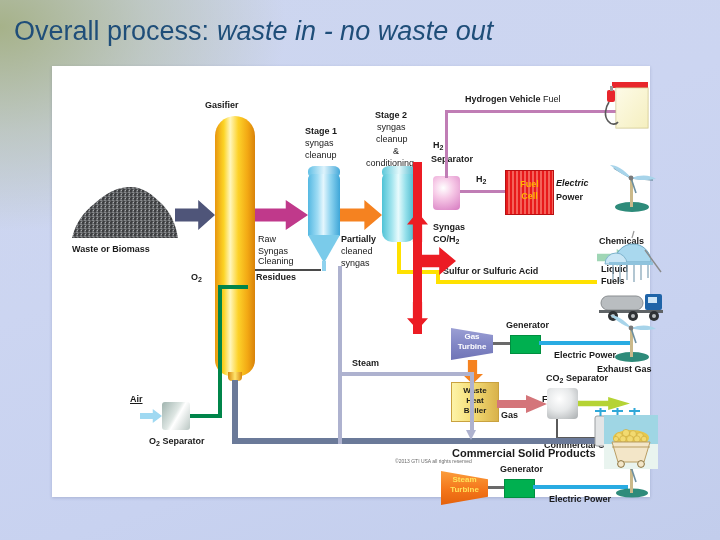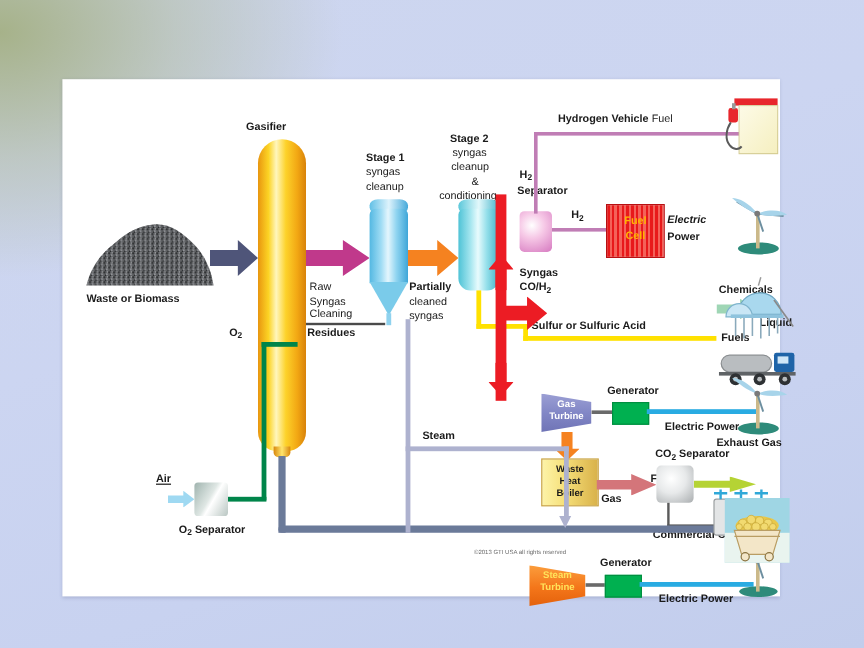--- a/index.html
+++ b/index.html
@@ -104,20 +104,23 @@
   .ah-d{position:absolute;width:0;height:0;border-left:5px solid transparent;border-right:5px solid transparent;}
   
   .art{position:absolute;}
   .cr{position:absolute;font-size:5px;color:#6a6a6a;white-space:nowrap;}
 </style>
 </head>
 <body>
 
 <div id="slide">
 
+  <div id="title">
+    <span class="lead">Overall process:</span><span class="em">waste in - no waste out</span>
+  </div>
 
   <div id="panel">
 
     <svg id="pile" viewBox="0 0 110 58">
       <defs>
         <pattern id="grit" width="4" height="4" patternUnits="userSpaceOnUse">
           <rect width="4" height="4" fill="#5f6164"></rect>
           <circle cx="1" cy="1" r="0.9" fill="#2c2d2f"></circle>
           <circle cx="3" cy="2.6" r="0.8" fill="#9a9ca0"></circle>
           <circle cx="2" cy="3.4" r="0.6" fill="#1c1d1f"></circle>
@@ -194,21 +197,21 @@
       <div class="t">
         <div>Fuel</div>
         <div>Cell</div>
       </div>
     </div>
     <div class="lab b" style="left:504px;top:112px;font-style:italic;">Electric</div>
     <div class="lab b" style="left:504px;top:126px;">Power</div>
 
     <div class="arrow arr-r" style="left:545px;top:183px;width:34px;height:17px;background:#9fd6b5;"></div>
     <div class="lab b" style="left:547px;top:170px;">Chemicals</div>
-    <div class="lab b" style="left:549px;top:198px;margin-left:32px;">Liquid</div>
+    <div class="lab b" style="left:549px;top:198px;">Liquid</div>
     <div class="lab b" style="left:549px;top:210px;">Fuels</div>
 
     <div id="gasturb">
       <div class="t">
         <div>Gas</div>
         <div>Turbine</div>
       </div>
     </div>
 
     <div class="ln h" style="left:441px;top:276px;width:17px;height:3px;background:#6a6a6a;"></div>
@@ -246,20 +249,21 @@
     <div class="lab b" style="left:97px;top:370px;"><span>O</span><span class="sub">2</span><span> Separator</span></div>
 
     <div class="ln h" style="left:138px;top:348px;width:32px;height:4px;background:#00854a;"></div>
     <div class="ln v" style="left:166px;top:219px;height:132px;background:#00854a;"></div>
     <div class="ln h" style="left:166px;top:219px;width:30px;height:4px;background:#00854a;"></div>
     <div class="lab b" style="left:139px;top:206px;"><span>O</span><span class="sub">2</span></div>
 
     <div class="ln v" style="left:180px;top:314px;width:6px;height:64px;background:#6b7a99;"></div>
     <div class="ln h" style="left:180px;top:372px;width:400px;height:6px;background:#6b7a99;border-radius:3px;"></div>
     <div class="ah-r" style="left:578px;top:370px;border-left:9px solid #6b7a99;"></div>
+    <div class="lab b" style="left:400px;top:382px;font-size:11px;">Commercial Solid Products</div>
 
     <div class="ln v" style="left:286px;top:200px;height:178px;background:#aeb2cf;"></div>
     <div class="ln h" style="left:286px;top:306px;width:136px;height:4px;background:#aeb2cf;"></div>
     <div class="lab b" style="left:300px;top:292px;">Steam</div>
     <div class="ln v" style="left:418px;top:306px;height:60px;background:#aeb2cf;"></div>
     <div class="ah-d" style="left:414px;top:364px;border-top:10px solid #aeb2cf;"></div>
 
     <div id="steamturb">
       <div class="t">
         <div>Steam</div>

